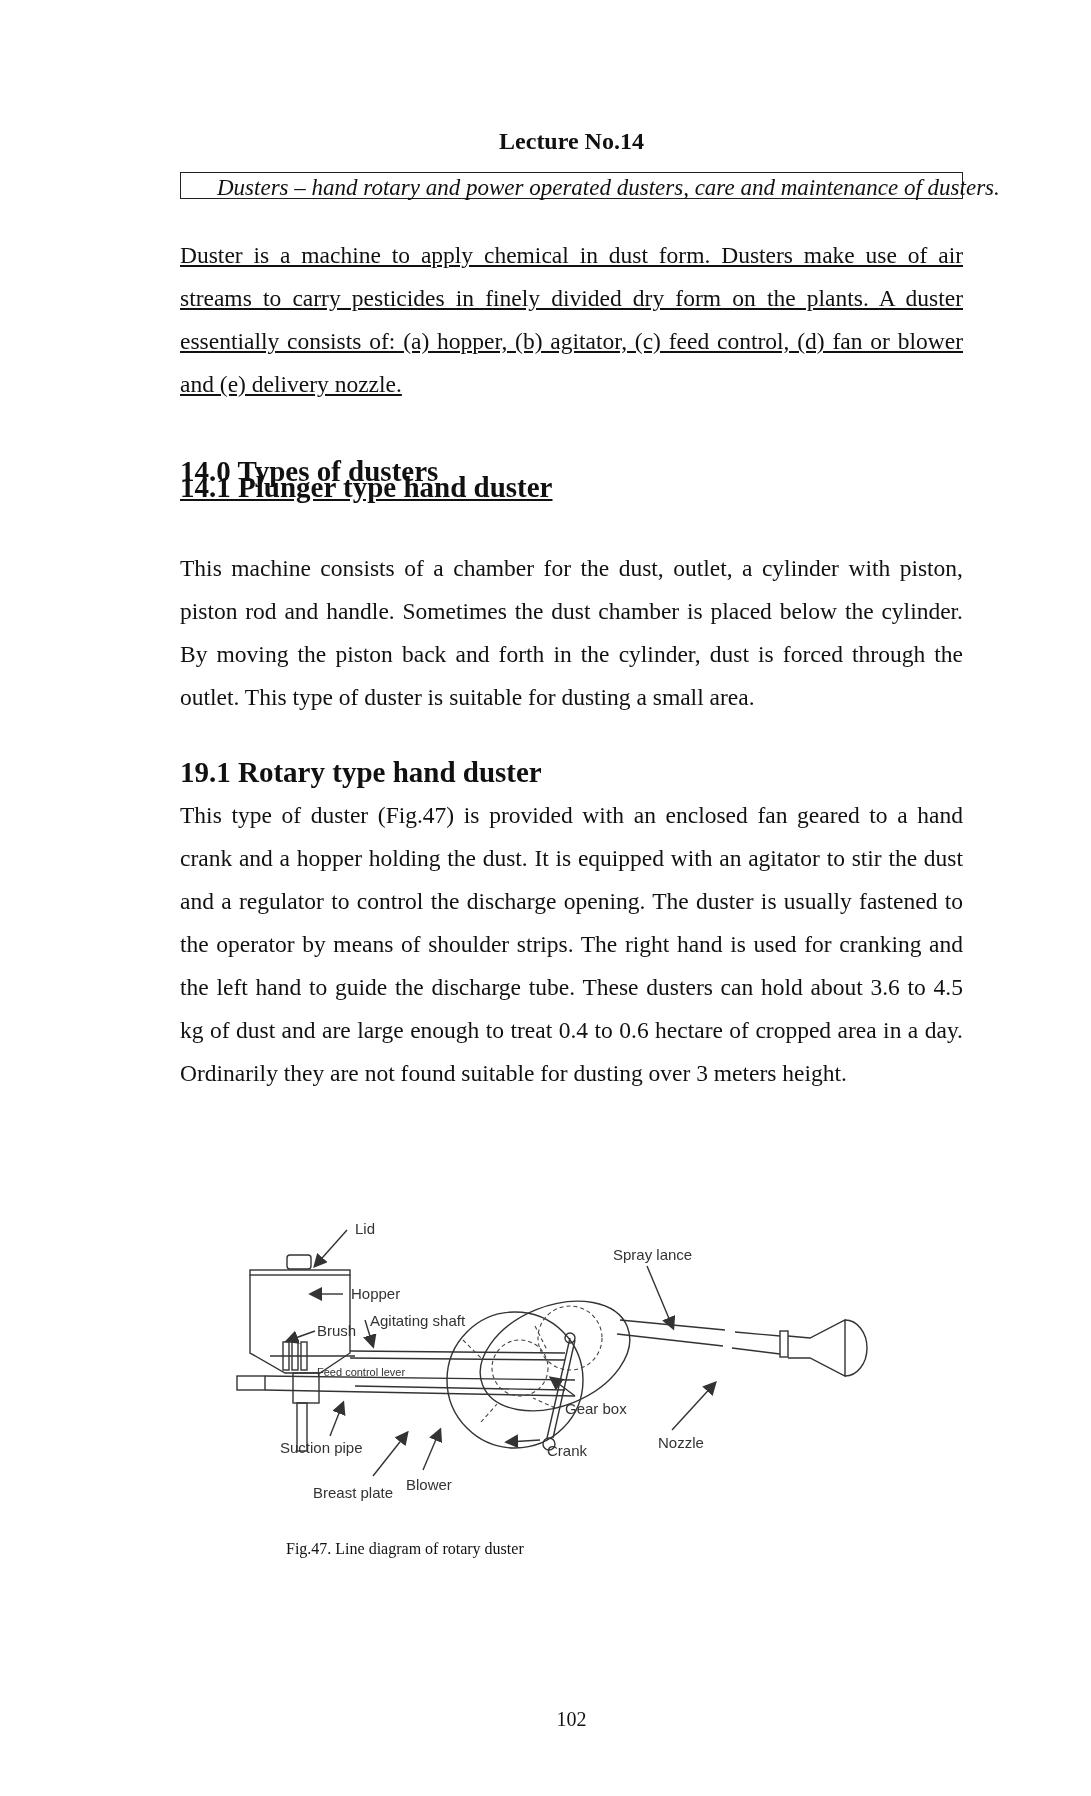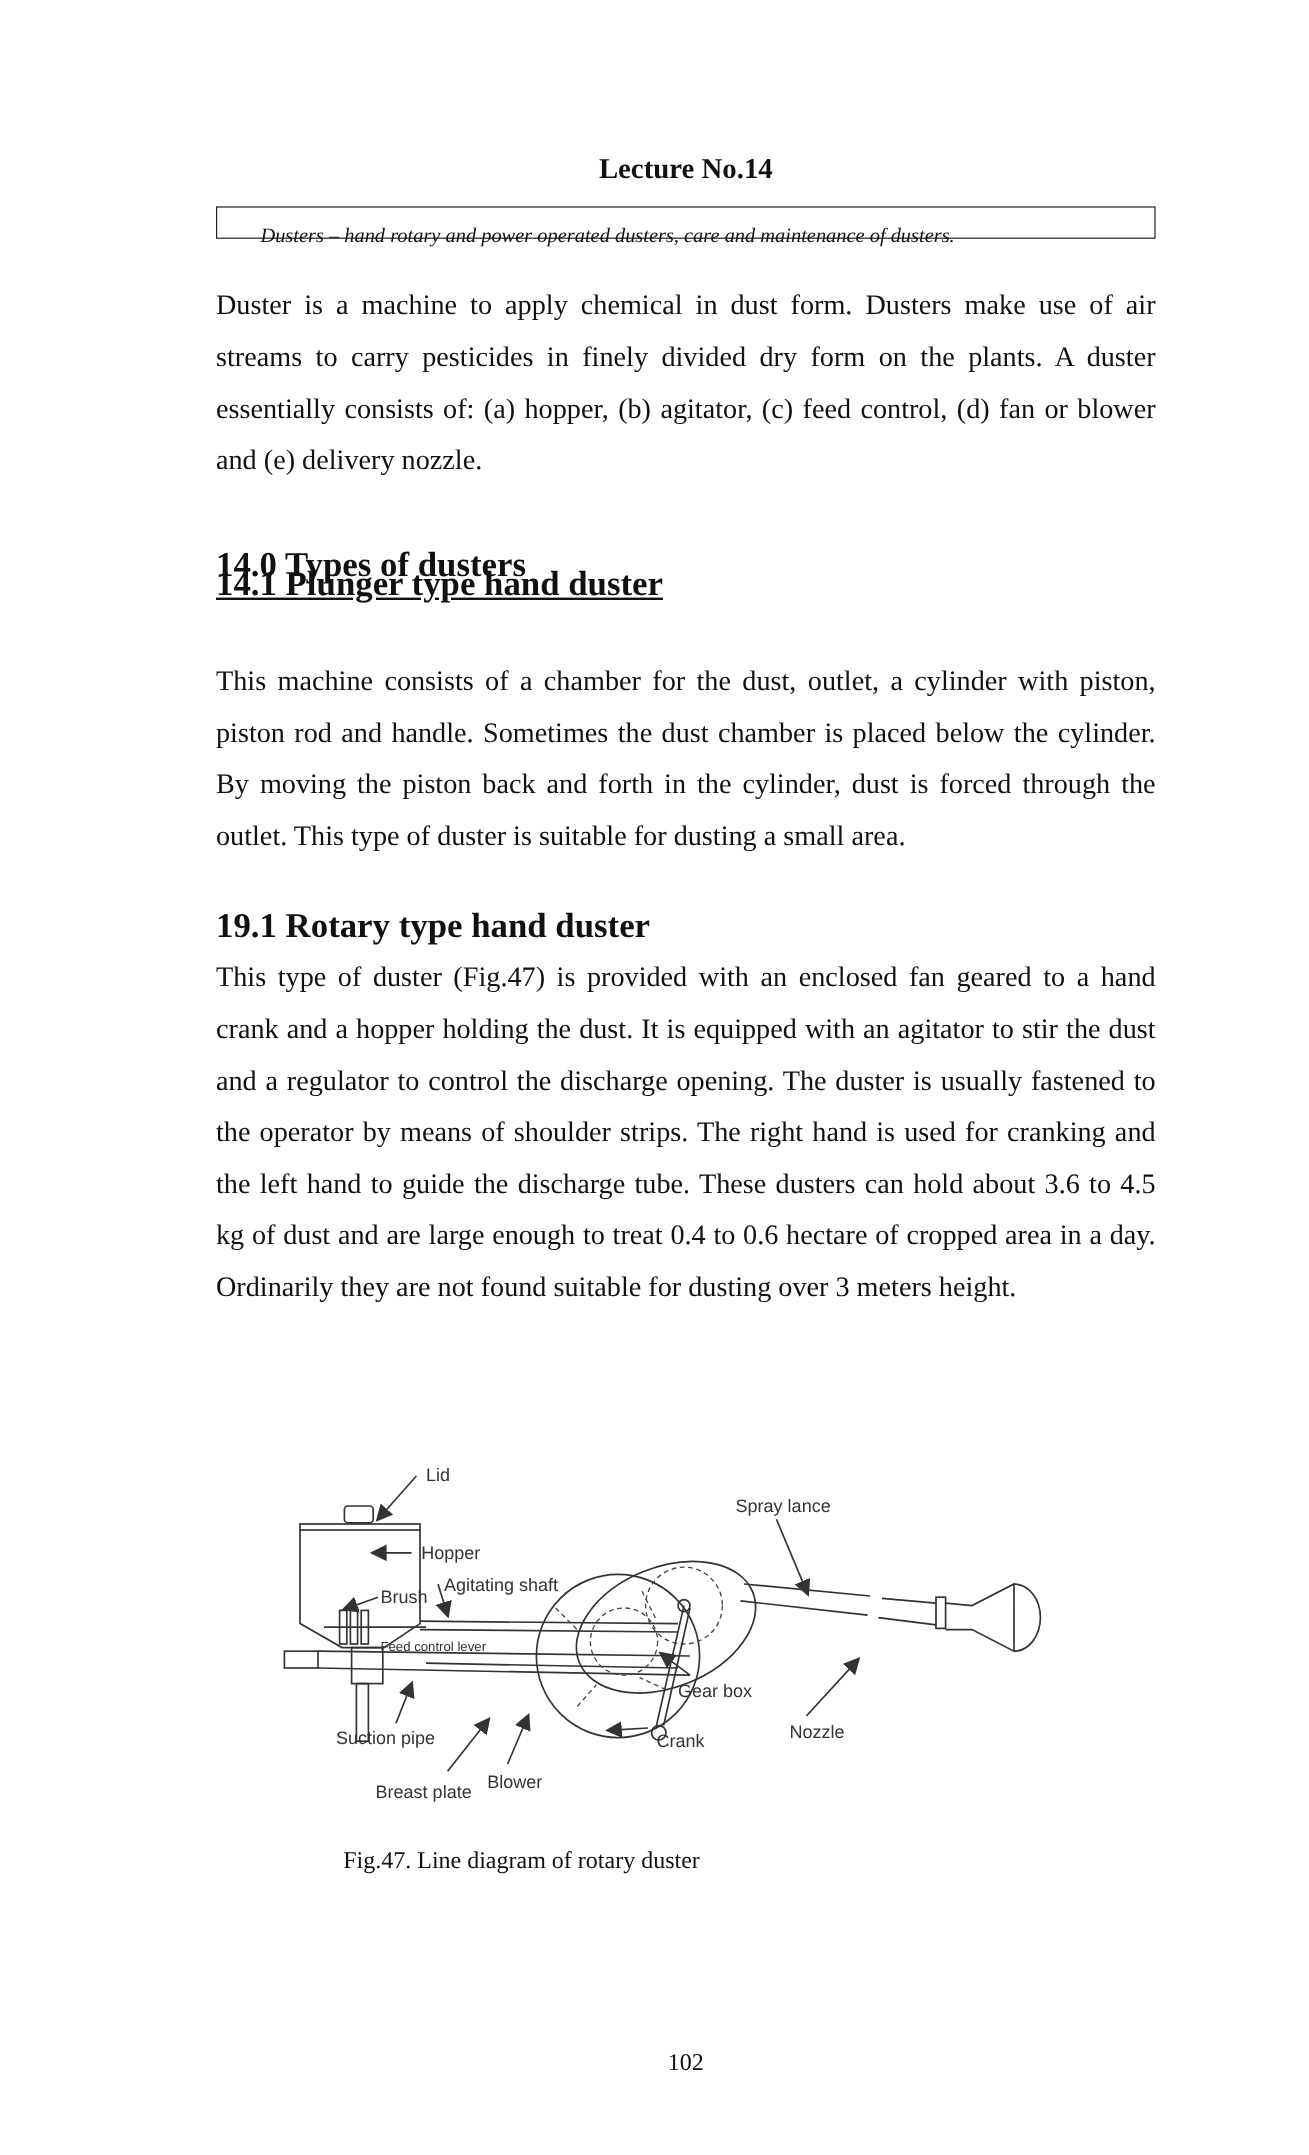--- a/index.html
+++ b/index.html
@@ -2,42 +2,42 @@
 <html><head>
 <meta charset="utf-8">
 <style>
   html, body { margin: 0; padding: 0; background: #ffffff; }
   body { width: 1091px; height: 1796px; position: relative; overflow: hidden;
          font-family: "Liberation Serif", "DejaVu Serif", serif; color: #111; }
   .abs { position: absolute; }
   .title { left: 0; width: 1143px; top: 128px; text-align: center; font-weight: bold; font-size: 24px; }
   .subtitle-box { left: 180px; top: 172px; width: 781px; height: 25px; border: 1px solid #222;
                   box-sizing: content-box; }
-  .subtitle { position: absolute; left: 36px; top: 14px; font-style: italic; font-size: 17px; white-space: nowrap; }
+  .subtitle { position: absolute; left: 36px; top: 2px; font-style: italic; font-size: 23px; white-space: nowrap; }
   .para { left: 180px; width: 783px; font-size: 23.5px; line-height: 43px; text-align: justify; margin: 0; }
   .heading { left: 180px; font-size: 29px; font-weight: bold; line-height: 43px; margin: 0; white-space: nowrap; }
   .figure { left: 235px; top: 1208px; width: 650px; height: 330px; }
-  .caption { left: 286px; top: 1540px; font-size: 20px; white-space: nowrap; }
+  .caption { left: 286px; top: 1540px; font-size: 16px; white-space: nowrap; }
   .page-num { left: 0; width: 1143px; top: 1708px; text-align: center; font-size: 20px; }
   .lbl { font-family: "Liberation Sans", "DejaVu Sans", sans-serif; font-size: 15px; fill: #333; }
   .lbl-small { font-family: "Liberation Sans", "DejaVu Sans", sans-serif; font-size: 11px; fill: #333; }
   svg .ln { stroke: #333; fill: none; stroke-width: 1.4; }
   svg .dash { stroke: #444; fill: none; stroke-width: 1.1; stroke-dasharray: 4 3; }
   svg .arrowhead { fill: #333; }
 </style>
 </head>
 <body>
 
 <div class="abs title">Lecture No.14</div>
 
 <div class="abs subtitle-box">
   <span class="subtitle">Dusters – hand rotary and power operated dusters, care and maintenance of dusters.</span>
 </div>
 
-<p class="abs para" style="top:234px;">Duster is a machine to apply chemical in dust form. Dusters make use of air streams to carry pesticides in finely divided dry form on the plants. A duster essentially consists of: (a) hopper, (b) agitator, (c) feed control, (d) fan or blower and (e) delivery nozzle.</p>
+<p class="abs para" style="top:234px;text-decoration:underline;">Duster is a machine to apply chemical in dust form. Dusters make use of air streams to carry pesticides in finely divided dry form on the plants. A duster essentially consists of: (a) hopper, (b) agitator, (c) feed control, (d) fan or blower and (e) delivery nozzle.</p>
 
 <p class="abs heading" style="top:450px;">14.0 Types of dusters</p>
 <p class="abs heading" style="top:466px;text-decoration:underline;">14.1 Plunger type hand duster</p>
 <p class="abs para" style="top:506px;margin-top:41px;">This machine consists of a chamber for the dust, outlet, a cylinder with piston, piston rod and handle. Sometimes the dust chamber is placed below the cylinder. By moving the piston back and forth in the cylinder, dust is forced through the outlet. This type of duster is suitable for dusting a small area.</p>
 
 <p class="abs heading" style="top:751px;">19.1 Rotary type hand duster</p>
 <p class="abs para" style="top:794px;">This type of duster (Fig.47) is provided with an enclosed fan geared to a hand crank and a hopper holding the dust. It is equipped with an agitator to stir the dust and a regulator to control the discharge opening. The duster is usually fastened to the operator by means of shoulder strips. The right hand is used for cranking and the left hand to guide the discharge tube. These dusters can hold about 3.6 to 4.5 kg of dust and are large enough to treat 0.4 to 0.6 hectare of cropped area in a day. Ordinarily they are not found suitable for dusting over 3 meters height.</p>
 
 <div class="abs figure">
   <svg width="650" height="330" viewBox="0 0 650 330">

